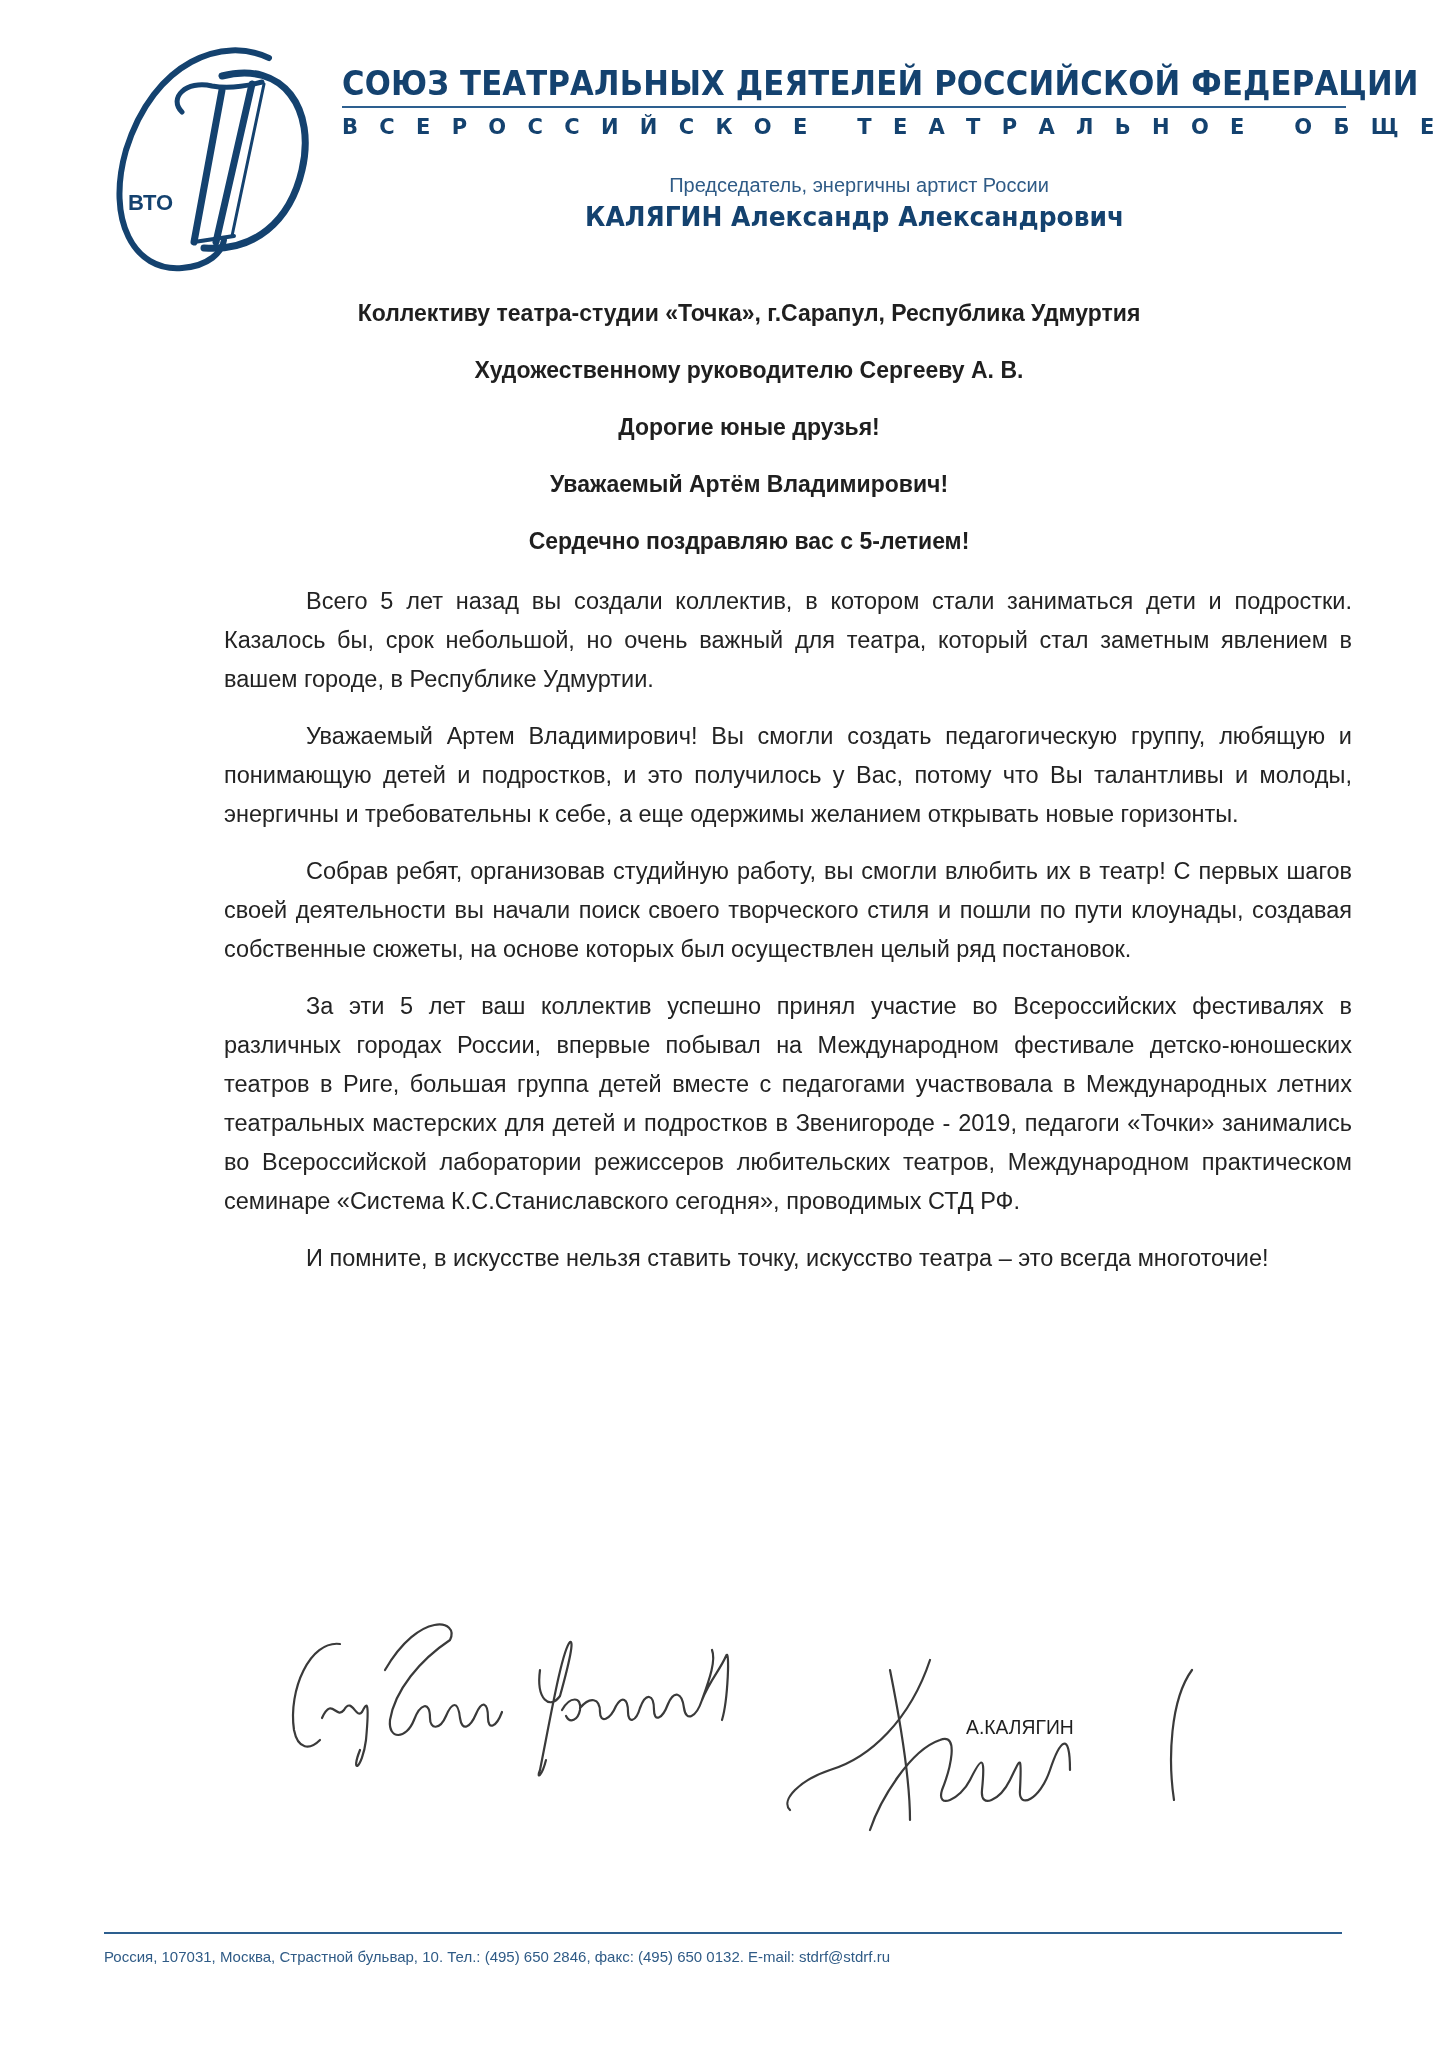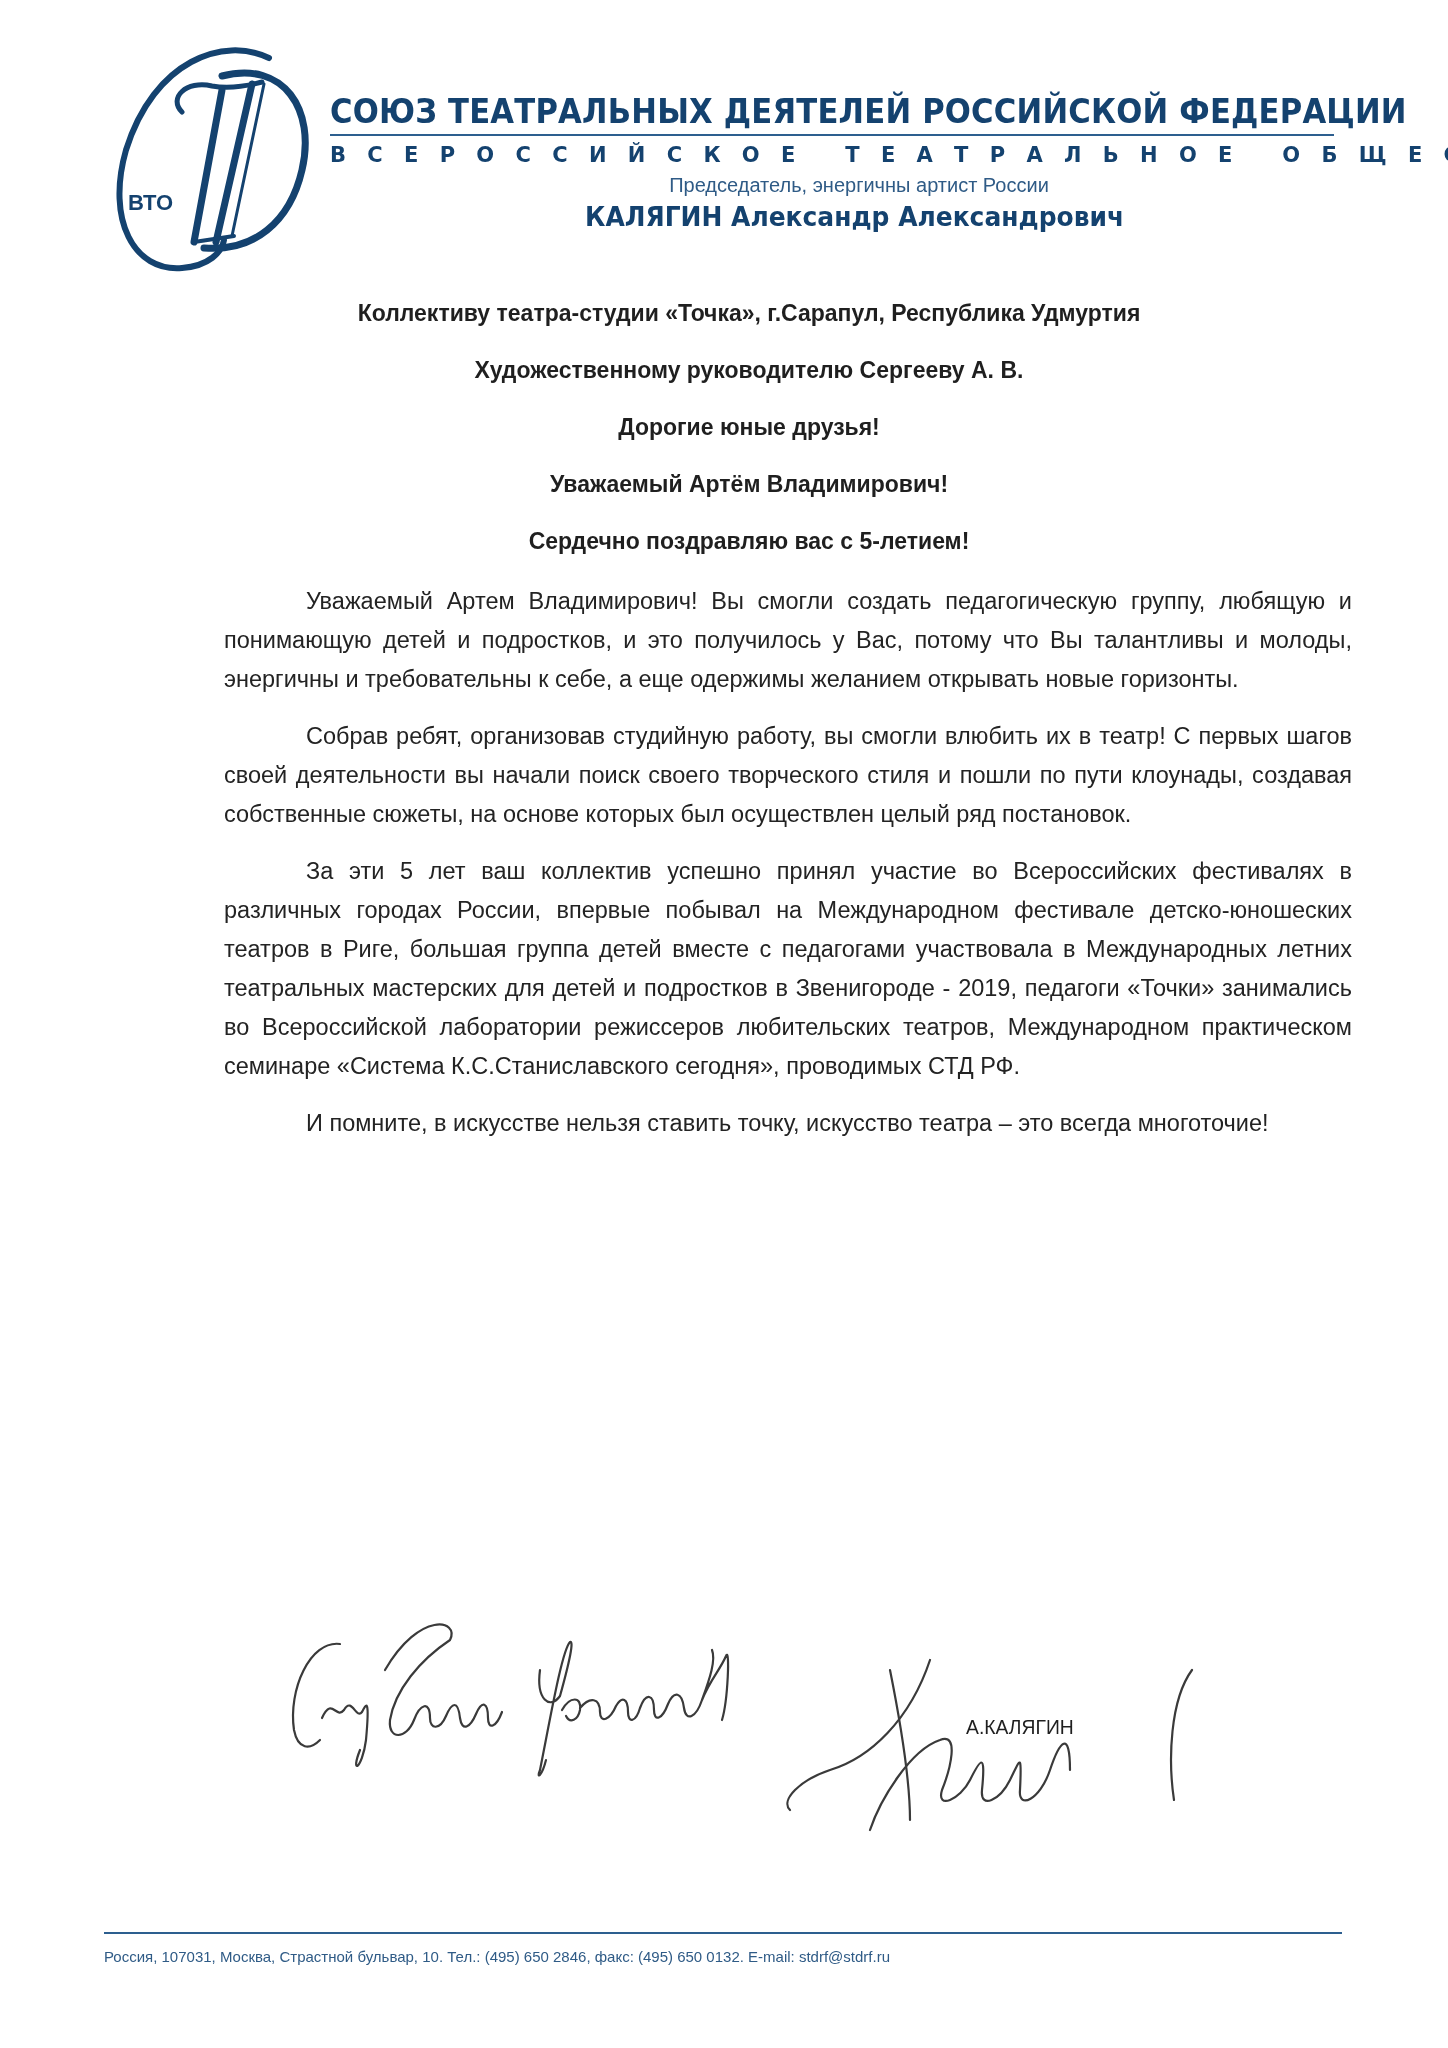--- a/index.html
+++ b/index.html
@@ -1,20 +1,20 @@
 <!DOCTYPE html>
 <html><head>
 <meta charset="utf-8">
 <style>
   html, body { margin: 0; padding: 0; background: #ffffff; }
   body { width: 1448px; height: 2048px; position: relative; overflow: hidden; font-family: "Liberation Sans", "DejaVu Sans", sans-serif; color: #1a1a1a; }
 
   
   .logo { position: absolute; left: 104px; top: 40px; width: 216px; height: 240px; }
-  .org-block { position: absolute; left: 330px; top: 64px; width: 1010px; margin-top: 28px; }
+  .org-block { position: absolute; left: 342px; top: 64px; width: 1010px; }
   .org-title { font-family: "DejaVu Sans", sans-serif; font-weight: bold; font-size: 33px; color: #14426f; letter-spacing: 0.2px; white-space: nowrap; line-height: 40px; transform: scaleX(0.93); transform-origin: left; }
   .org-rule { height: 2px; background: #2d5f8f; margin-top: 2px; width: 1004px; }
   .org-subtitle { font-family: "DejaVu Sans", sans-serif; font-weight: bold; font-size: 21px; color: #14426f; letter-spacing: 21.3px; white-space: nowrap; line-height: 34px; margin-top: 2px; }
 
   .chair-role { position: absolute; left: 0; width: 1448px; top: 174px; text-align: center; font-family: "Liberation Sans", sans-serif; font-size: 20px; color: #2f5b86; padding-left: 270px; box-sizing: border-box; }
   .chair-name { position: absolute; left: 0; width: 1448px; top: 202px; text-align: center; font-family: "DejaVu Sans", sans-serif; font-weight: bold; font-size: 26px; color: #14426f; padding-left: 272px; box-sizing: border-box; transform: scaleX(0.96); }
 
   
   .heading { position: absolute; left: 0; width: 1448px; text-align: center; font-family: "Liberation Sans", sans-serif; font-weight: bold; font-size: 23px; color: #1f1f1f; padding-left: 50px; box-sizing: border-box; }
 
@@ -59,20 +59,21 @@
 <div class="chair-role">Председатель, энергичны артист России</div>
 <div class="chair-name">КАЛЯГИН Александр Александрович</div>
 
 <div class="heading" style="top:300px;">Коллективу театра-студии «Точка», г.Сарапул, Республика Удмуртия</div>
 <div class="heading" style="top:357px;">Художественному руководителю Сергееву А. В.</div>
 <div class="heading" style="top:414px;">Дорогие юные друзья!</div>
 <div class="heading" style="top:471px;">Уважаемый Артём Владимирович!</div>
 <div class="heading" style="top:528px;">Сердечно поздравляю вас с 5-летием!</div>
 
 <div class="body-text" style="top:582px;">
+  <p class="para">Всего 5 лет назад вы создали коллектив, в котором стали заниматься дети и подростки. Казалось бы, срок небольшой, но очень важный для театра, который стал заметным явлением в вашем городе, в Республике Удмуртии.</p>
   <p class="para">Уважаемый Артем Владимирович! Вы смогли создать педагогическую группу, любящую и понимающую детей и подростков, и это получилось у Вас, потому что Вы талантливы и молоды, энергичны и требовательны к себе, а еще одержимы желанием открывать новые горизонты.</p>
   <p class="para">Собрав ребят, организовав студийную работу, вы смогли влюбить их в театр! С первых шагов своей деятельности вы начали поиск своего творческого стиля и пошли по пути клоунады, создавая собственные сюжеты, на основе которых был осуществлен целый ряд постановок.</p>
   <p class="para">За эти 5 лет ваш коллектив успешно принял участие во Всероссийских фестивалях в различных городах России, впервые побывал на Международном фестивале детско-юношеских театров в Риге, большая группа детей вместе с педагогами участвовала в Международных летних театральных мастерских для детей и подростков в Звенигороде - 2019, педагоги «Точки» занимались во Всероссийской лаборатории режиссеров любительских театров, Международном практическом семинаре «Система К.С.Станиславского сегодня», проводимых СТД РФ.</p>
   <p class="para">И помните, в искусстве нельзя ставить точку, искусство театра – это всегда многоточие!</p>
 </div>
 
 <svg class="signature" viewBox="0 0 950 260">
   <g fill="none" stroke="#3a3a3a" stroke-width="2.2" stroke-linecap="round" stroke-linejoin="round">
 
     <path d="M70 44 C40 40 18 90 24 130 C28 150 40 150 50 140"></path>

